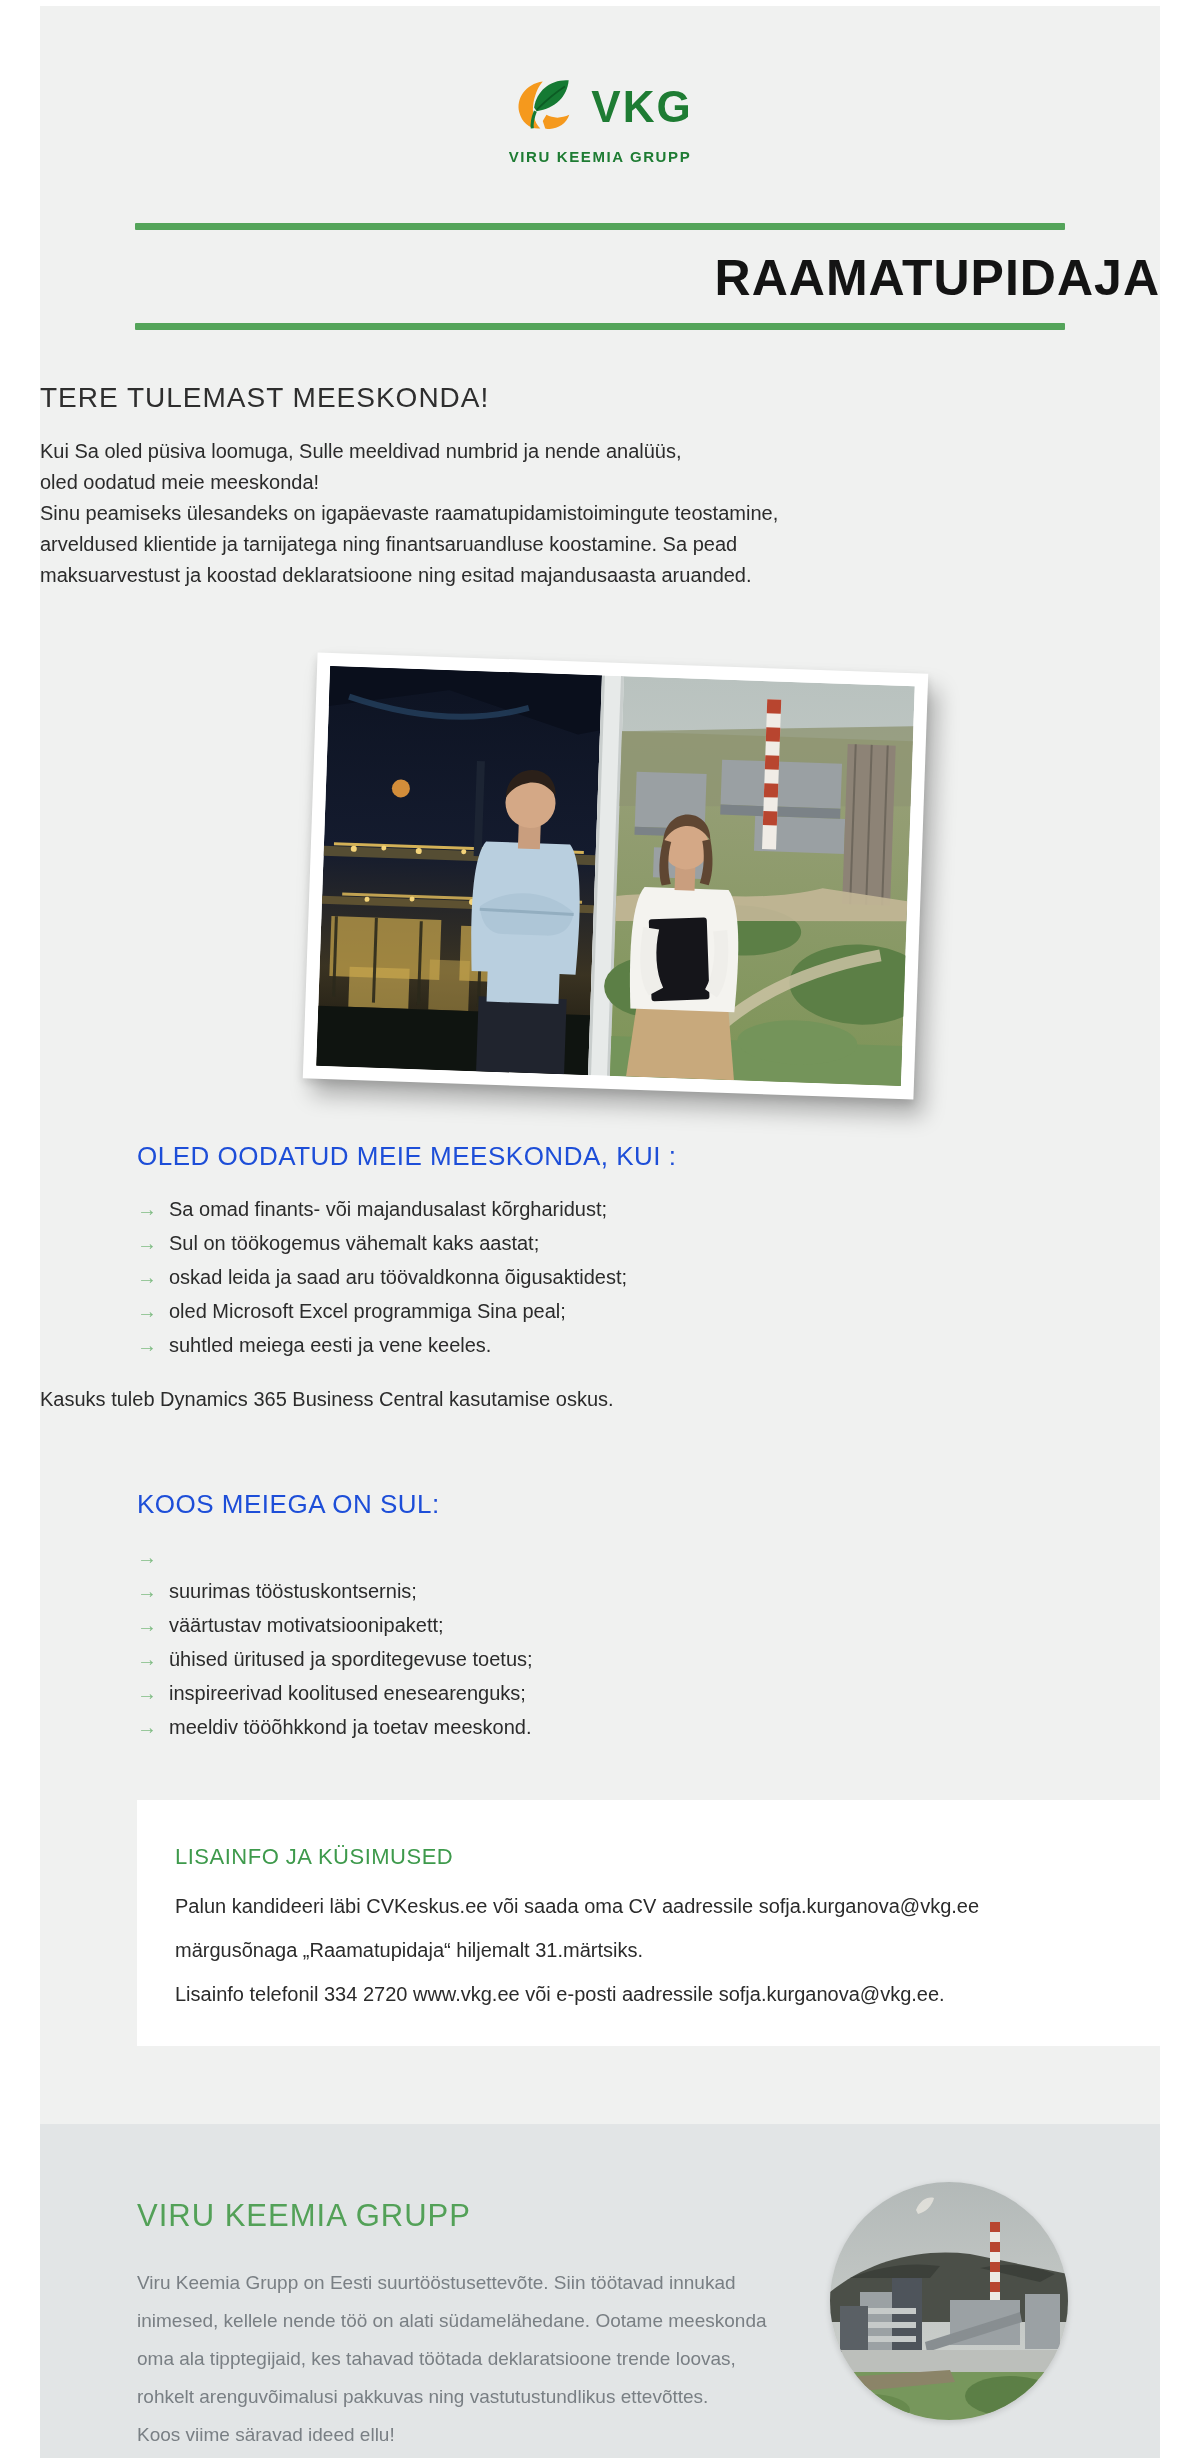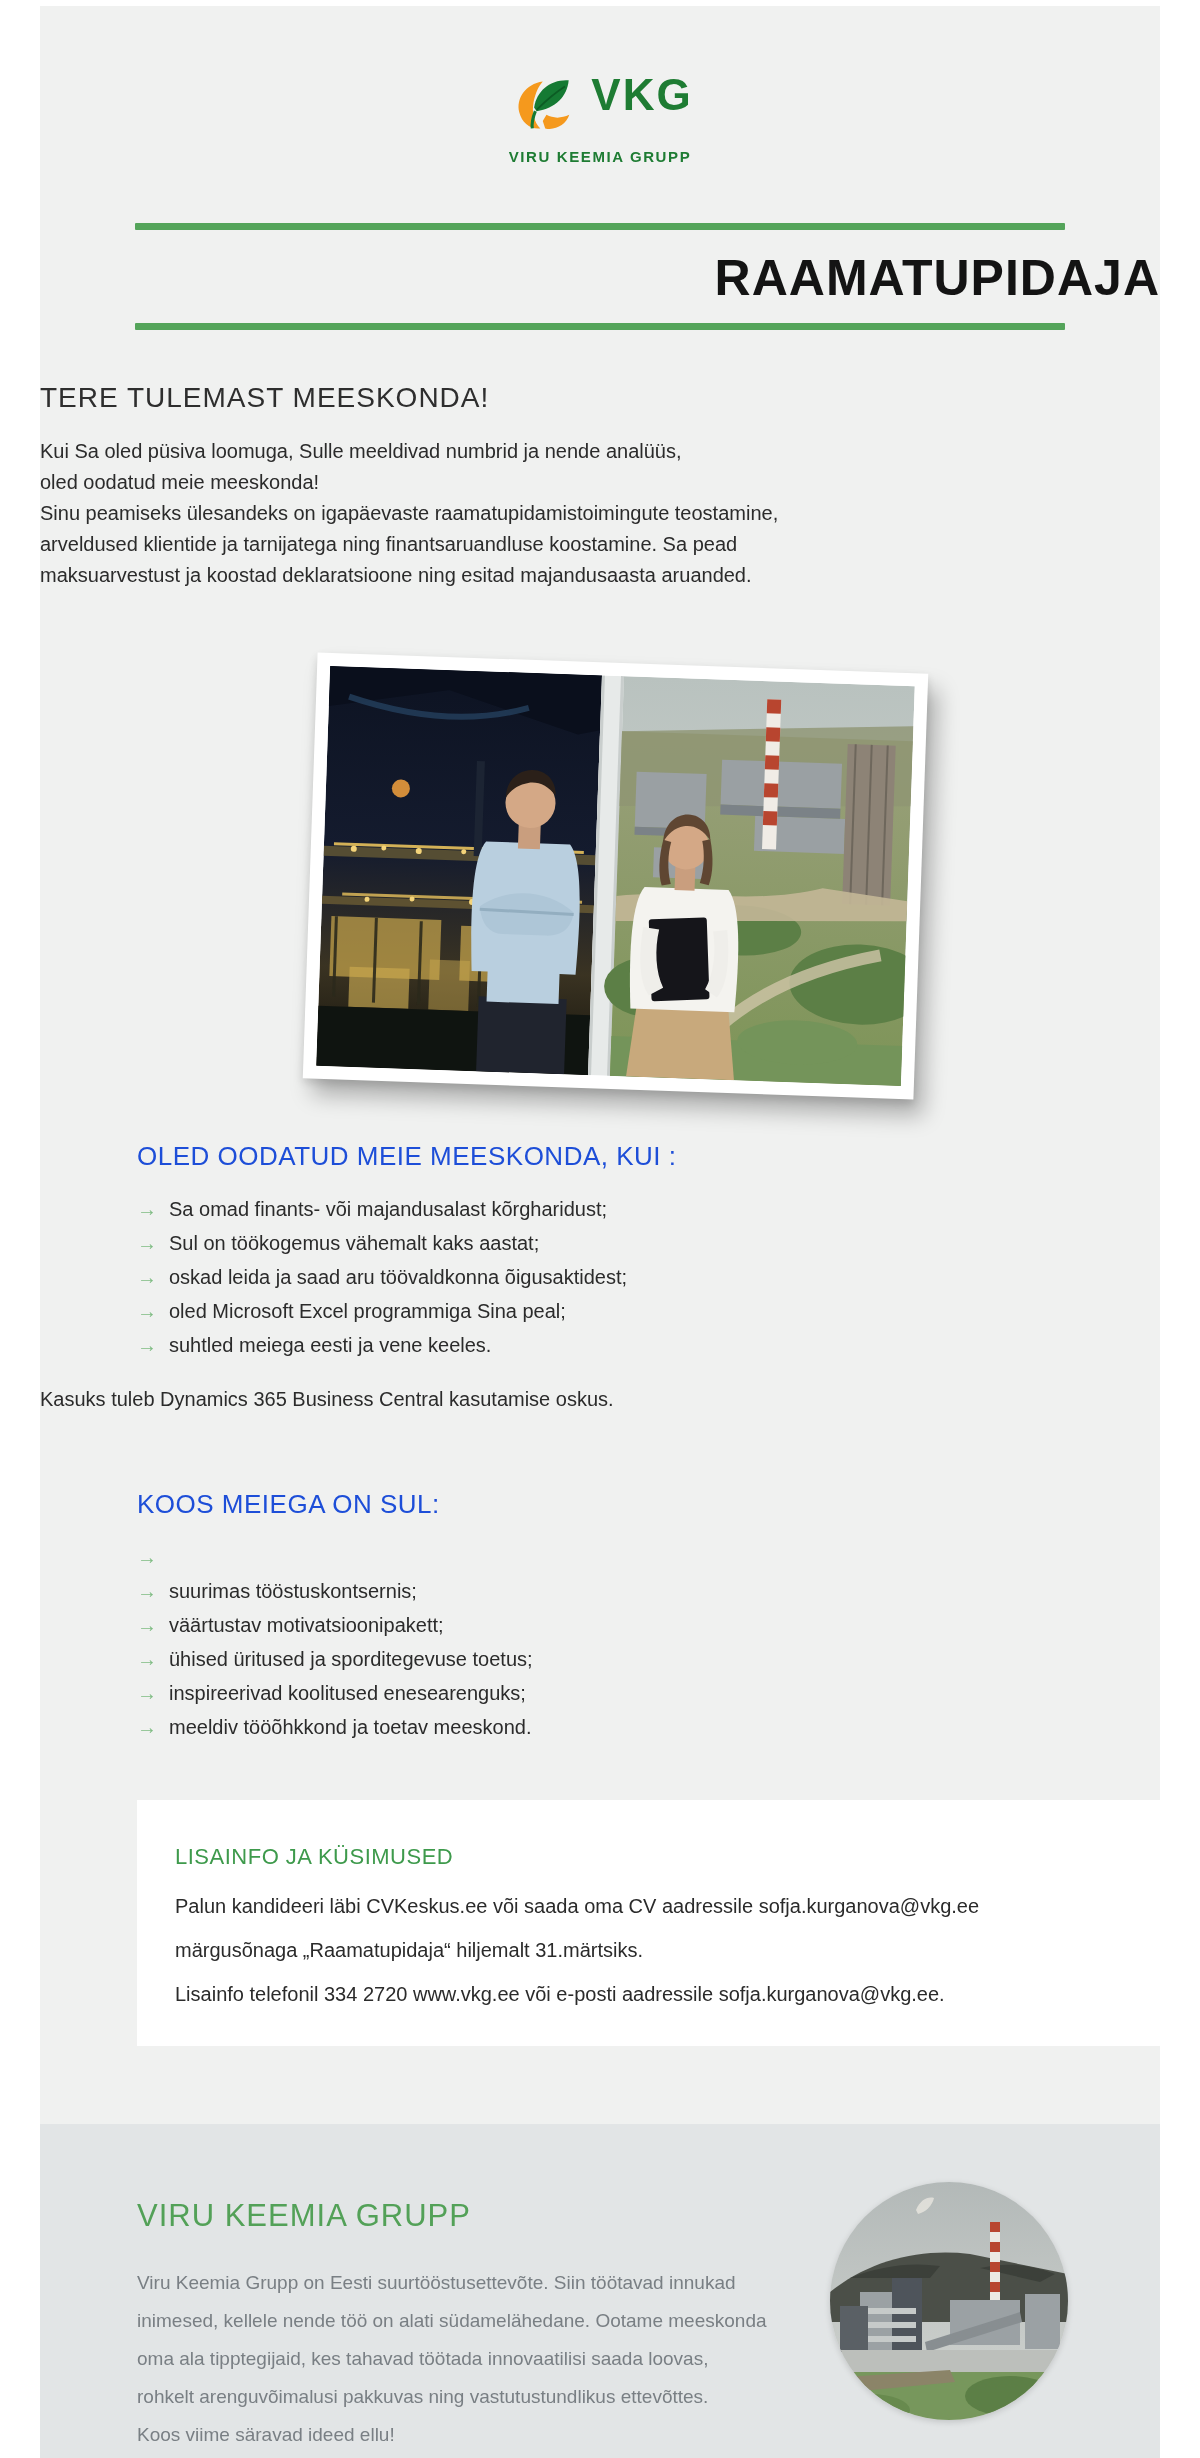--- a/index.html
+++ b/index.html
@@ -13,21 +13,21 @@
   }
   .email {
     position:absolute; left:40px; top:6px; width:1120px;
   }
   .main-section {
     background:#f0f1f0;
     padding-bottom:78px;
   }
   
   .logo-block { padding-top:64px; text-align:center; }
-  .logo-row { display:flex; align-items:flex-start; justify-content:center; gap:10px; }
+  .logo-row { display:flex; align-items:center; justify-content:center; gap:10px; }
   .brand-text {
     font-size:44px; font-weight:800; letter-spacing:2px; color:#1e7c33;
   }
   .logo-sub {
     margin-top:4px; font-size:15px; font-weight:700; letter-spacing:1.6px; color:#1e7c33;
   }
   
   .title-block { margin-top:58px; text-align:right; }
   .rule {
     width:930px; height:7px; margin:0 auto; background:#54a45a; border-radius:1px;
@@ -325,21 +325,21 @@
       <p>Lisainfo telefonil 334 2720  www.vkg.ee või e-posti aadressile sofja.kurganova@vkg.ee.</p>
     </div>
 
   </div>
 
   <div class="footer-section">
     <h3 class="footer-heading">VIRU KEEMIA GRUPP</h3>
     <div class="footer-para">
       <div>Viru Keemia Grupp on Eesti suurtööstusettevõte. Siin töötavad innukad</div>
       <div>inimesed, kellele nende töö on alati südamelähedane. Ootame meeskonda</div>
-      <div>oma ala tipptegijaid, kes tahavad töötada innovaatilisi saada loovas,</div>
+      <div>oma ala tipptegijaid, kes tahavad töötada deklaratsioone trende loovas,</div>
       <div>rohkelt arenguvõimalusi pakkuvas ning vastutustundlikus ettevõttes.</div>
       <div>Koos viime säravad ideed ellu!</div>
     </div>
     <div class="footer-circle">
       <svg width="238" height="238" viewBox="0 0 238 238">
         <defs>
           <linearGradient id="fsky" x1="0" y1="0" x2="0" y2="1">
             <stop offset="0" stop-color="#b3b9b8"></stop>
             <stop offset="1" stop-color="#d2d5d1"></stop>
           </linearGradient>

